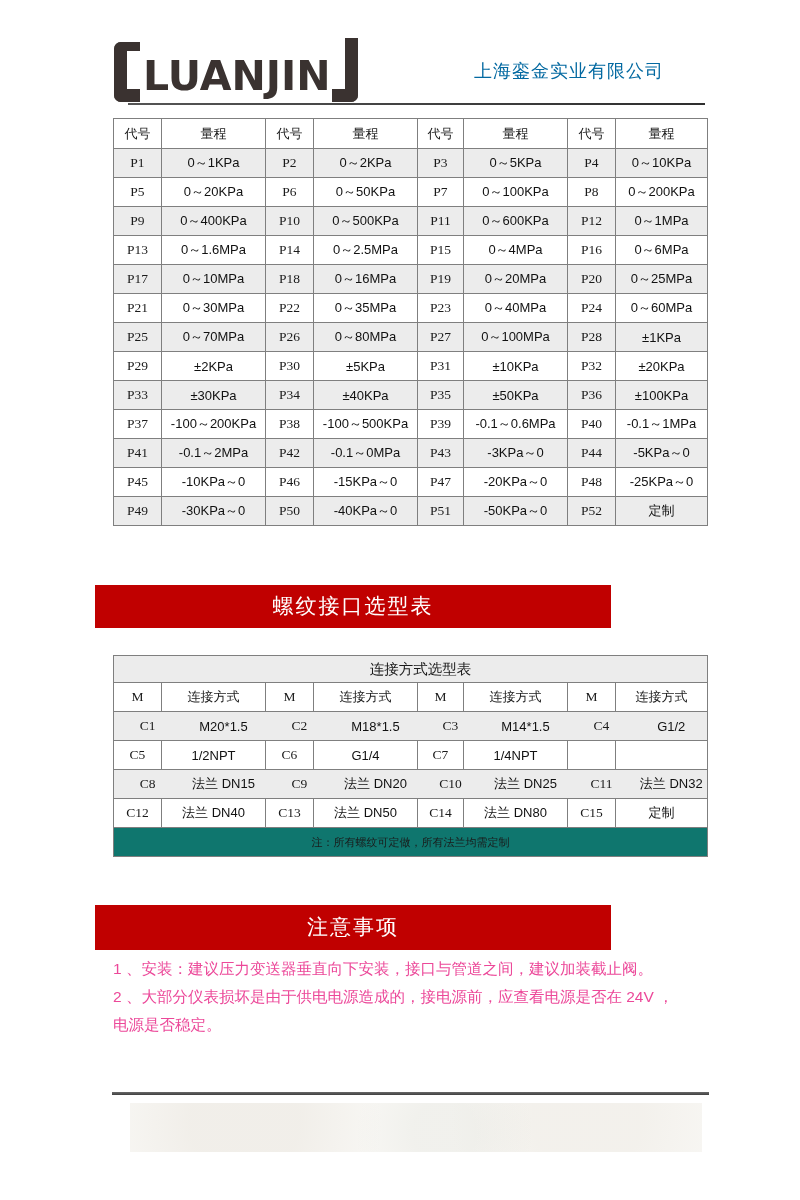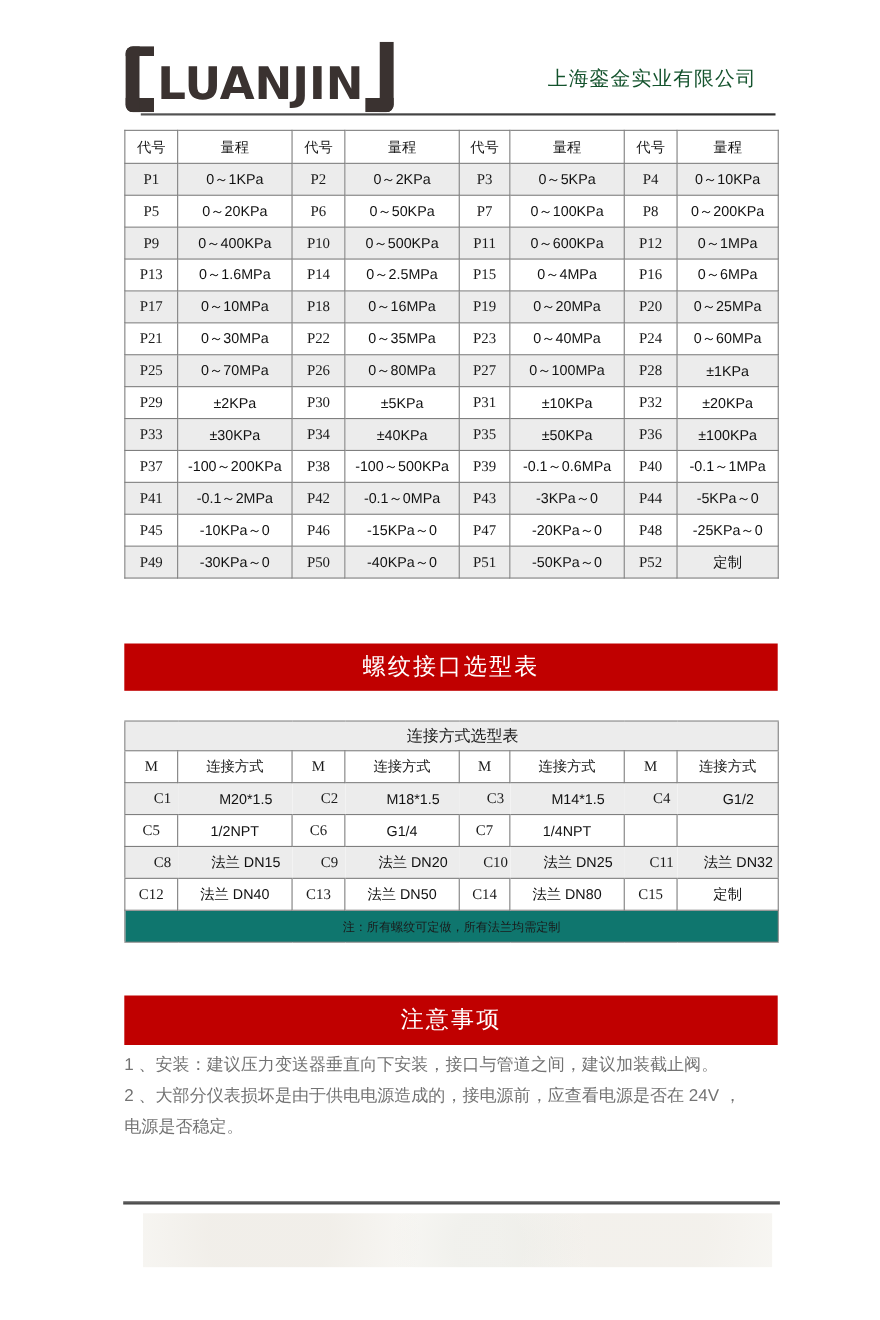--- a/index.html
+++ b/index.html
@@ -9,48 +9,48 @@
   
   .logo{position:absolute; left:114px; top:42px; display:flex; align-items:flex-end; height:60px;}
   .lb{box-sizing:border-box; width:26px; height:60px;
       border-left:13px solid #3a3230; border-top:9px solid #3a3230; border-bottom:13px solid #3a3230;
       border-radius:7px 0 0 7px;}
   .logo-word{font-family:"DejaVu Sans", sans-serif; font-weight:700; font-size:41px; line-height:52px;
       letter-spacing:0px; color:#3a3230; margin:0 1px 0 3px;}
   .rb{box-sizing:border-box; width:26px; height:64px; margin-top:4px;
       border-right:13px solid #3a3230; border-bottom:13px solid #3a3230;
       border-radius:0 0 7px 0;}
-  .company{position:absolute; top:59px; right:112px; font-size:18px; color:#14532d; letter-spacing:1px;}
+  .company{position:absolute; top:59px; right:136px; font-size:18px; color:#0369a1; letter-spacing:1px;}
   .header-rule{position:absolute; left:128px; top:103px; width:577px; height:2px;
       background:linear-gradient(90deg,#555 0%,#2e2e2e 100%);}
 
   
   table.tbl{border-collapse:collapse; table-layout:fixed; width:594px; font-size:13px; background:#fff;}
   table.tbl td, table.tbl th{border:1px solid #7f7f7f; text-align:center; vertical-align:middle;
       padding:0; height:28px; font-weight:400; overflow:hidden; white-space:nowrap;}
   table.tbl thead th{height:29px; background:#fff;}
   tr.shade td{background:#ececec;}
   td.code, th.mcol{font-family:"Liberation Serif", serif; font-weight:700; font-size:13.5px;}
   td.val{font-size:13px; color:#111;}
   .range-table{position:absolute; left:113px; top:118px;border-radius:30px;}
 
   .conn-table{position:absolute; left:113px; top:655px; border:1px solid #7f7f7f;}
   .conn-table tr.shade td{border-left:none; border-right:none;padding-left:20px;}
   .conn-table td.spanrow{height:26px; background:#ececec; border-left:none; border-right:none; font-size:14.5px;}
   .conn-table td.noterow{height:28px; background:#0f766e; border-left:none; border-right:none; font-size:11px;}
 
   
-  .banner{position:absolute; left:113px; width:594px; background:#c00000; color:#ffffff;
+  .banner{position:absolute; left:95px; width:516px; background:#c00000; color:#ffffff;
       text-align:center; letter-spacing:2px; font-size:21px;
       font-family:"Liberation Serif", serif;}
   .banner.thread{top:585px; height:43px; line-height:43px;}
   .banner.notice{top:905px; height:45px; line-height:45px;}
 
   
-  .notes{position:absolute; left:113px; top:955px; width:600px; font-size:15.5px; color:#737373;}
+  .notes{position:absolute; left:113px; top:955px; width:600px; font-size:15.5px; color:#ec4899;}
   .notes .note-line{line-height:28px; height:28px; white-space:nowrap;}
 
   
   .footer-rule{position:absolute; left:112px; top:1092px; width:597px; height:3px;
       background:linear-gradient(180deg,#6a6a6a,#3f3f3f);}
   .footer-band{position:absolute; left:130px; top:1103px; width:572px; height:49px;
       background:
         radial-gradient(circle at 20% 40%, rgba(210,200,185,0.18) 0 12%, transparent 30%),
         radial-gradient(circle at 55% 60%, rgba(200,205,195,0.15) 0 10%, transparent 28%),
         radial-gradient(circle at 80% 30%, rgba(215,205,190,0.15) 0 12%, transparent 30%),

